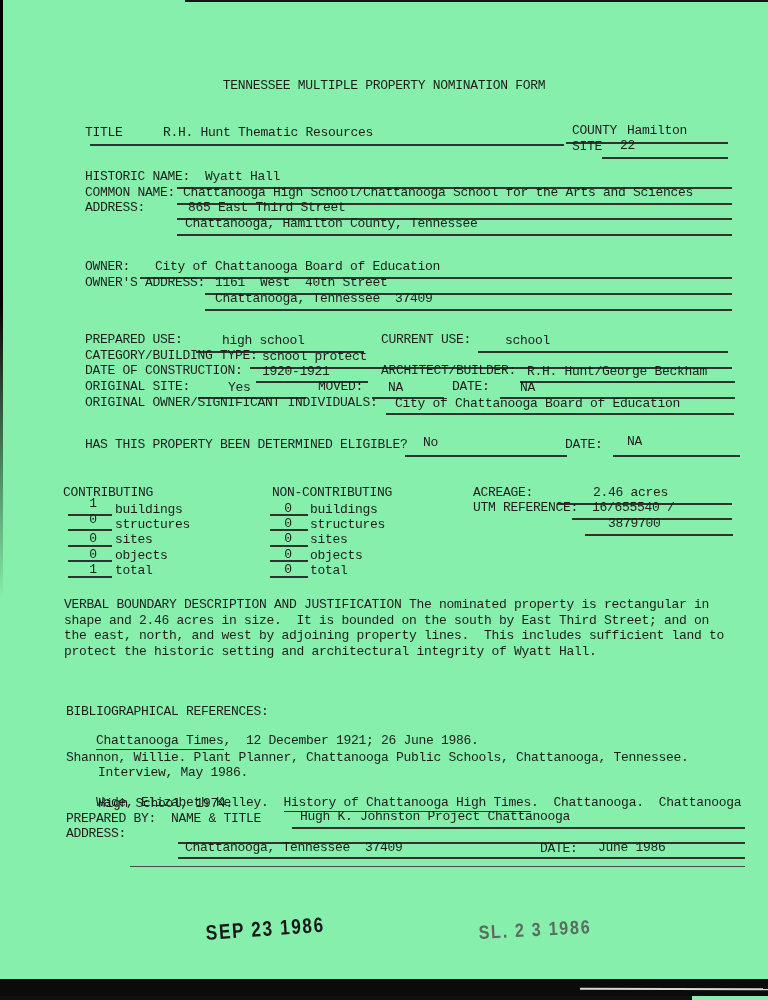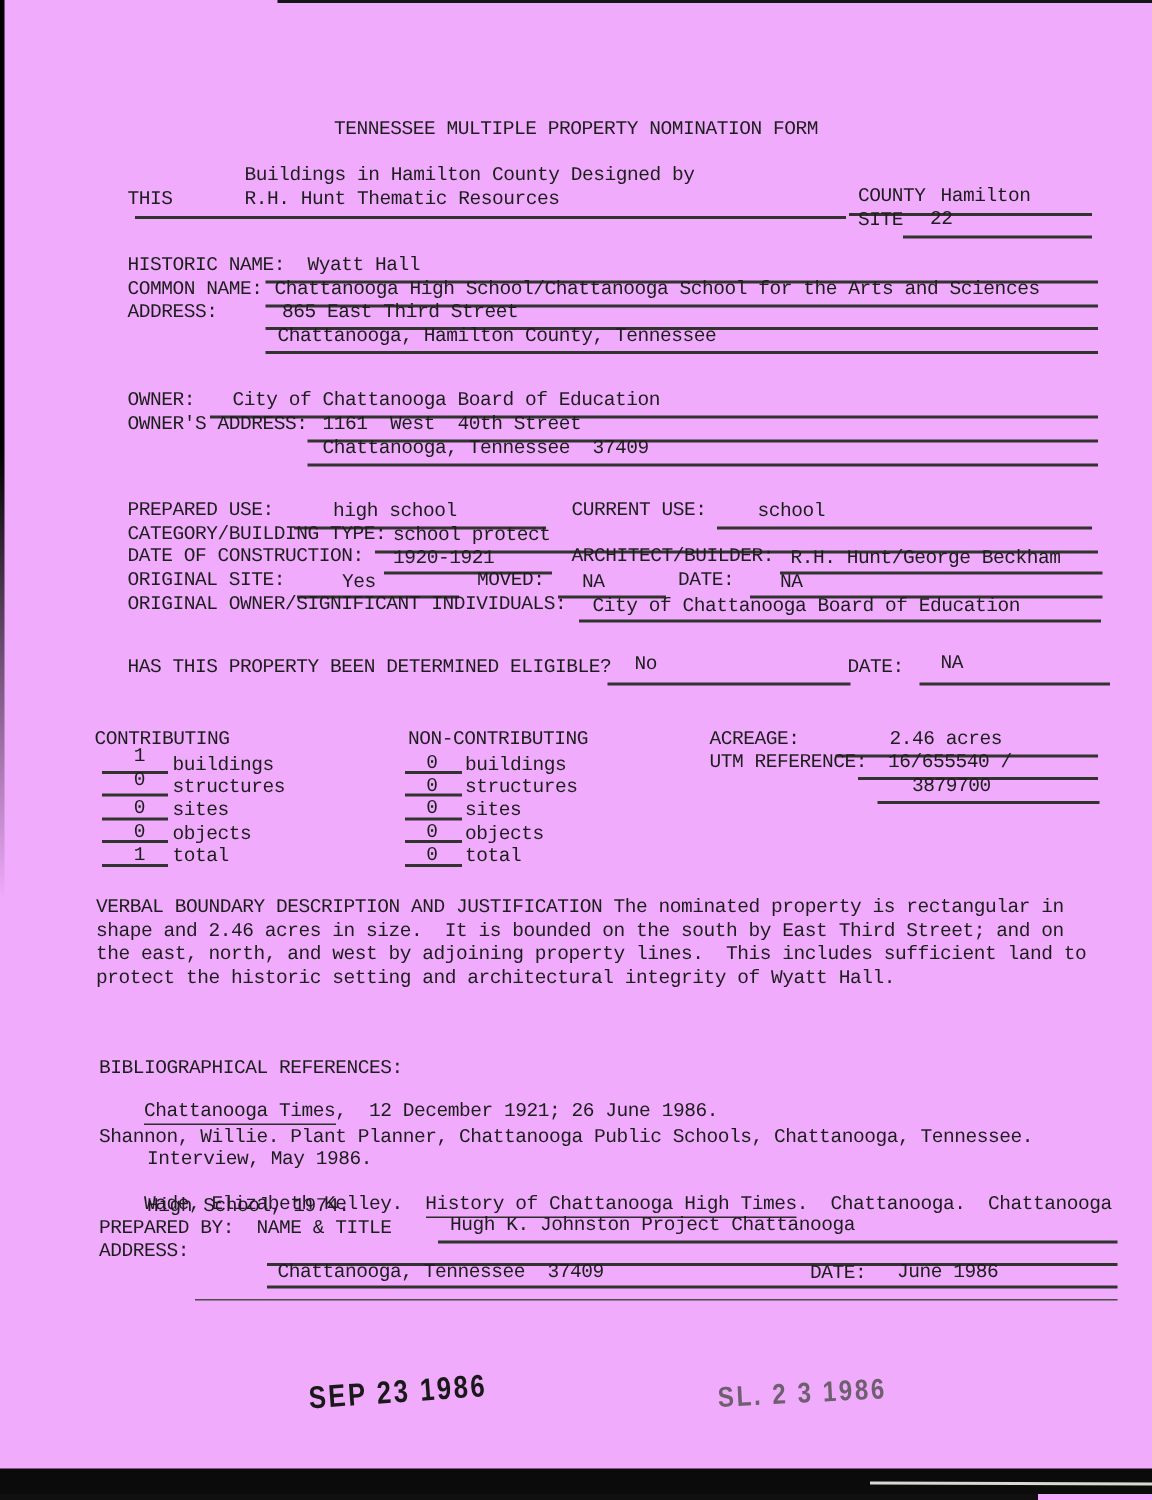--- a/index.html
+++ b/index.html
@@ -1,17 +1,17 @@
 <!DOCTYPE html>
 <html><head>
 <meta charset="utf-8">
 <style>
   html,body{margin:0;padding:0;background:#e9e9e6;}
   .page{
-    position:relative;width:768px;height:1000px;background:#f0abfc;overflow:hidden;
+    position:relative;width:768px;height:1000px;background:#86efac;overflow:hidden;
     font-family:"Liberation Mono","DejaVu Sans Mono",monospace;
     font-size:13px;letter-spacing:-0.3px;color:#1d1d1d;
   }
   .t{position:absolute;white-space:pre;line-height:14px;}
   .ctr{left:0;width:768px;text-align:center;}
   .ul{position:absolute;height:0;border-top:2px solid #32322f;}
   .ul.thin{border-top-width:1.5px;border-top-color:#4a4a46;}
   .num{position:absolute;width:30px;text-align:center;white-space:pre;line-height:14px;}
   .useg{border-bottom:1.5px solid #2c2c29;padding-bottom:1px;}
   .stamp{position:absolute;font-family:"Liberation Sans",sans-serif;font-weight:bold;white-space:pre;}
@@ -29,22 +29,21 @@
 <div class="page">
 
   <div class="edge-top"></div>
   <div class="edge-left"></div>
   <div class="band-main"></div>
   <div class="band-sub"></div>
   <div class="band-streak"></div>
 
   <div class="t ctr" style="top:79px">TENNESSEE MULTIPLE PROPERTY NOMINATION FORM</div>
 
-  <div class="t" style="left:163px;top:110px">Buildings in Hamilton County Designed by</div>
-  <div class="t" style="left:85px;top:126px">THIS</div>
+  <div class="t" style="left:85px;top:126px">TITLE</div>
   <div class="t" style="left:163px;top:126px">R.H. Hunt Thematic Resources</div>
   <div class="ul" style="left:90px;top:144px;width:474px"></div>
   <div class="t" style="left:572px;top:124px">COUNTY</div>
   <div class="t" style="left:627px;top:124px">Hamilton</div>
   <div class="ul" style="left:566px;top:142px;width:162px"></div>
   <div class="t" style="left:572px;top:140px">SITE</div>
   <div class="t" style="left:620px;top:139px">22</div>
   <div class="ul" style="left:602px;top:157px;width:126px"></div>
 
   <div class="t" style="left:85px;top:170px">HISTORIC NAME:</div>

